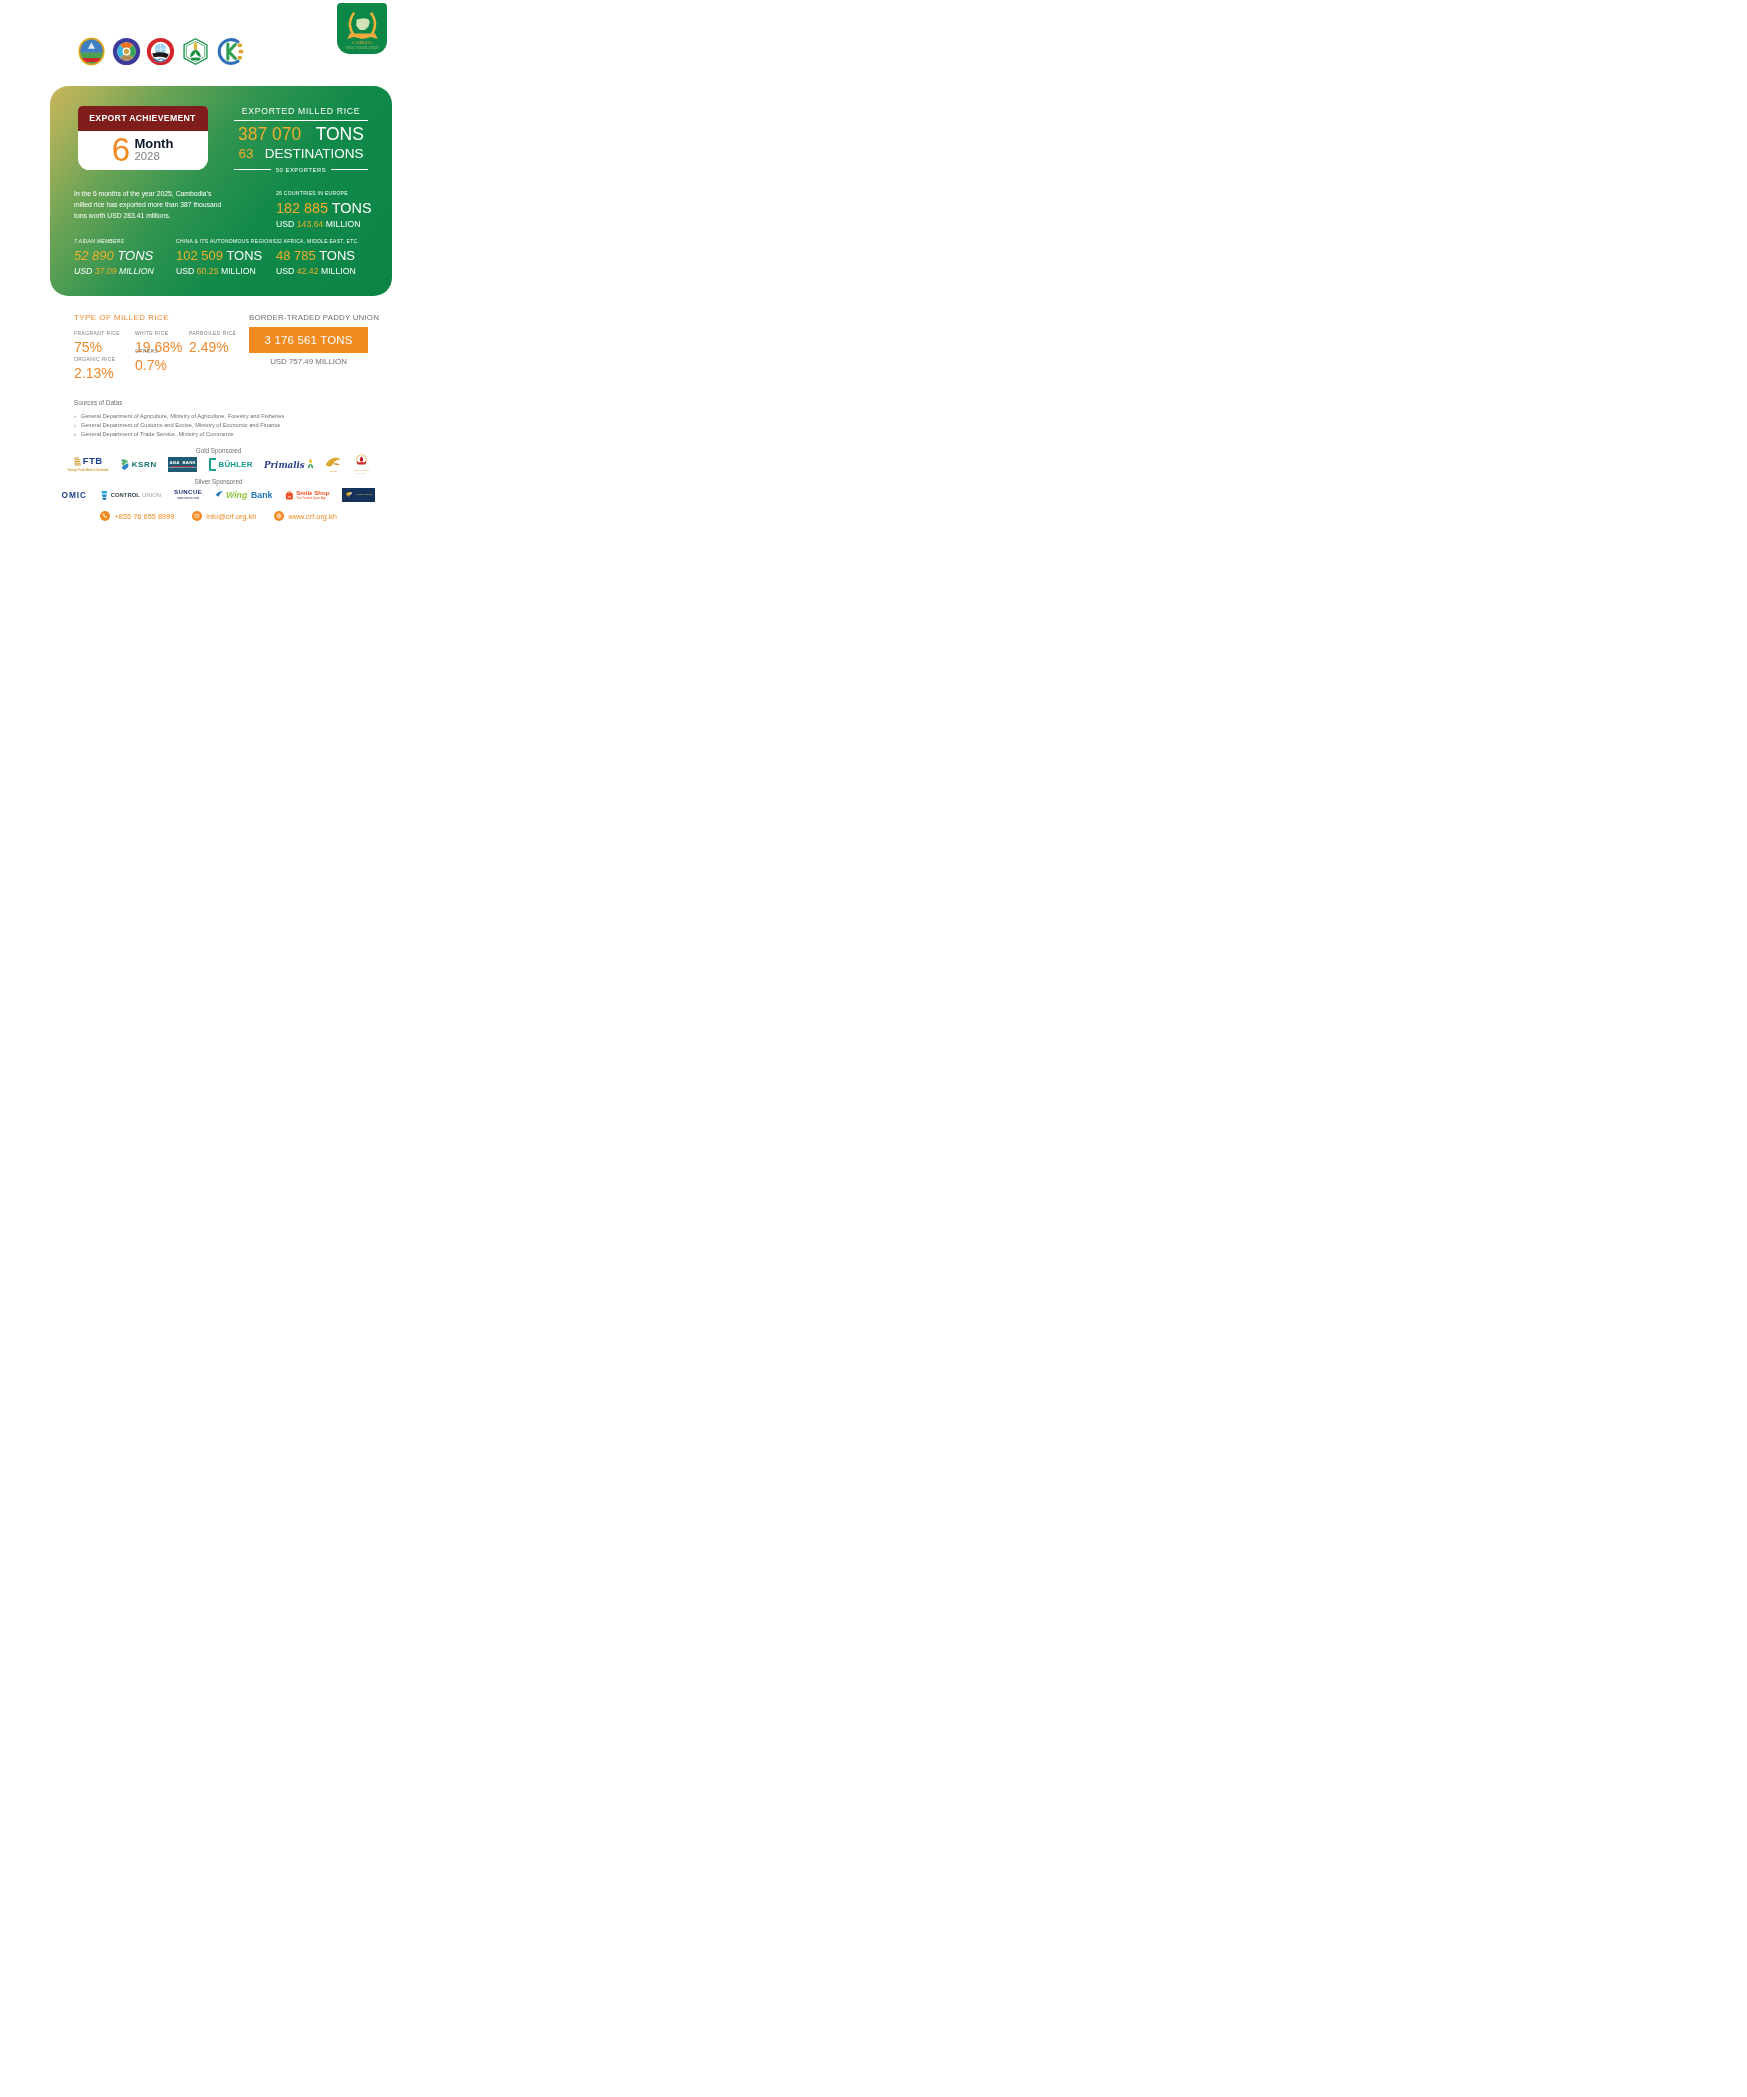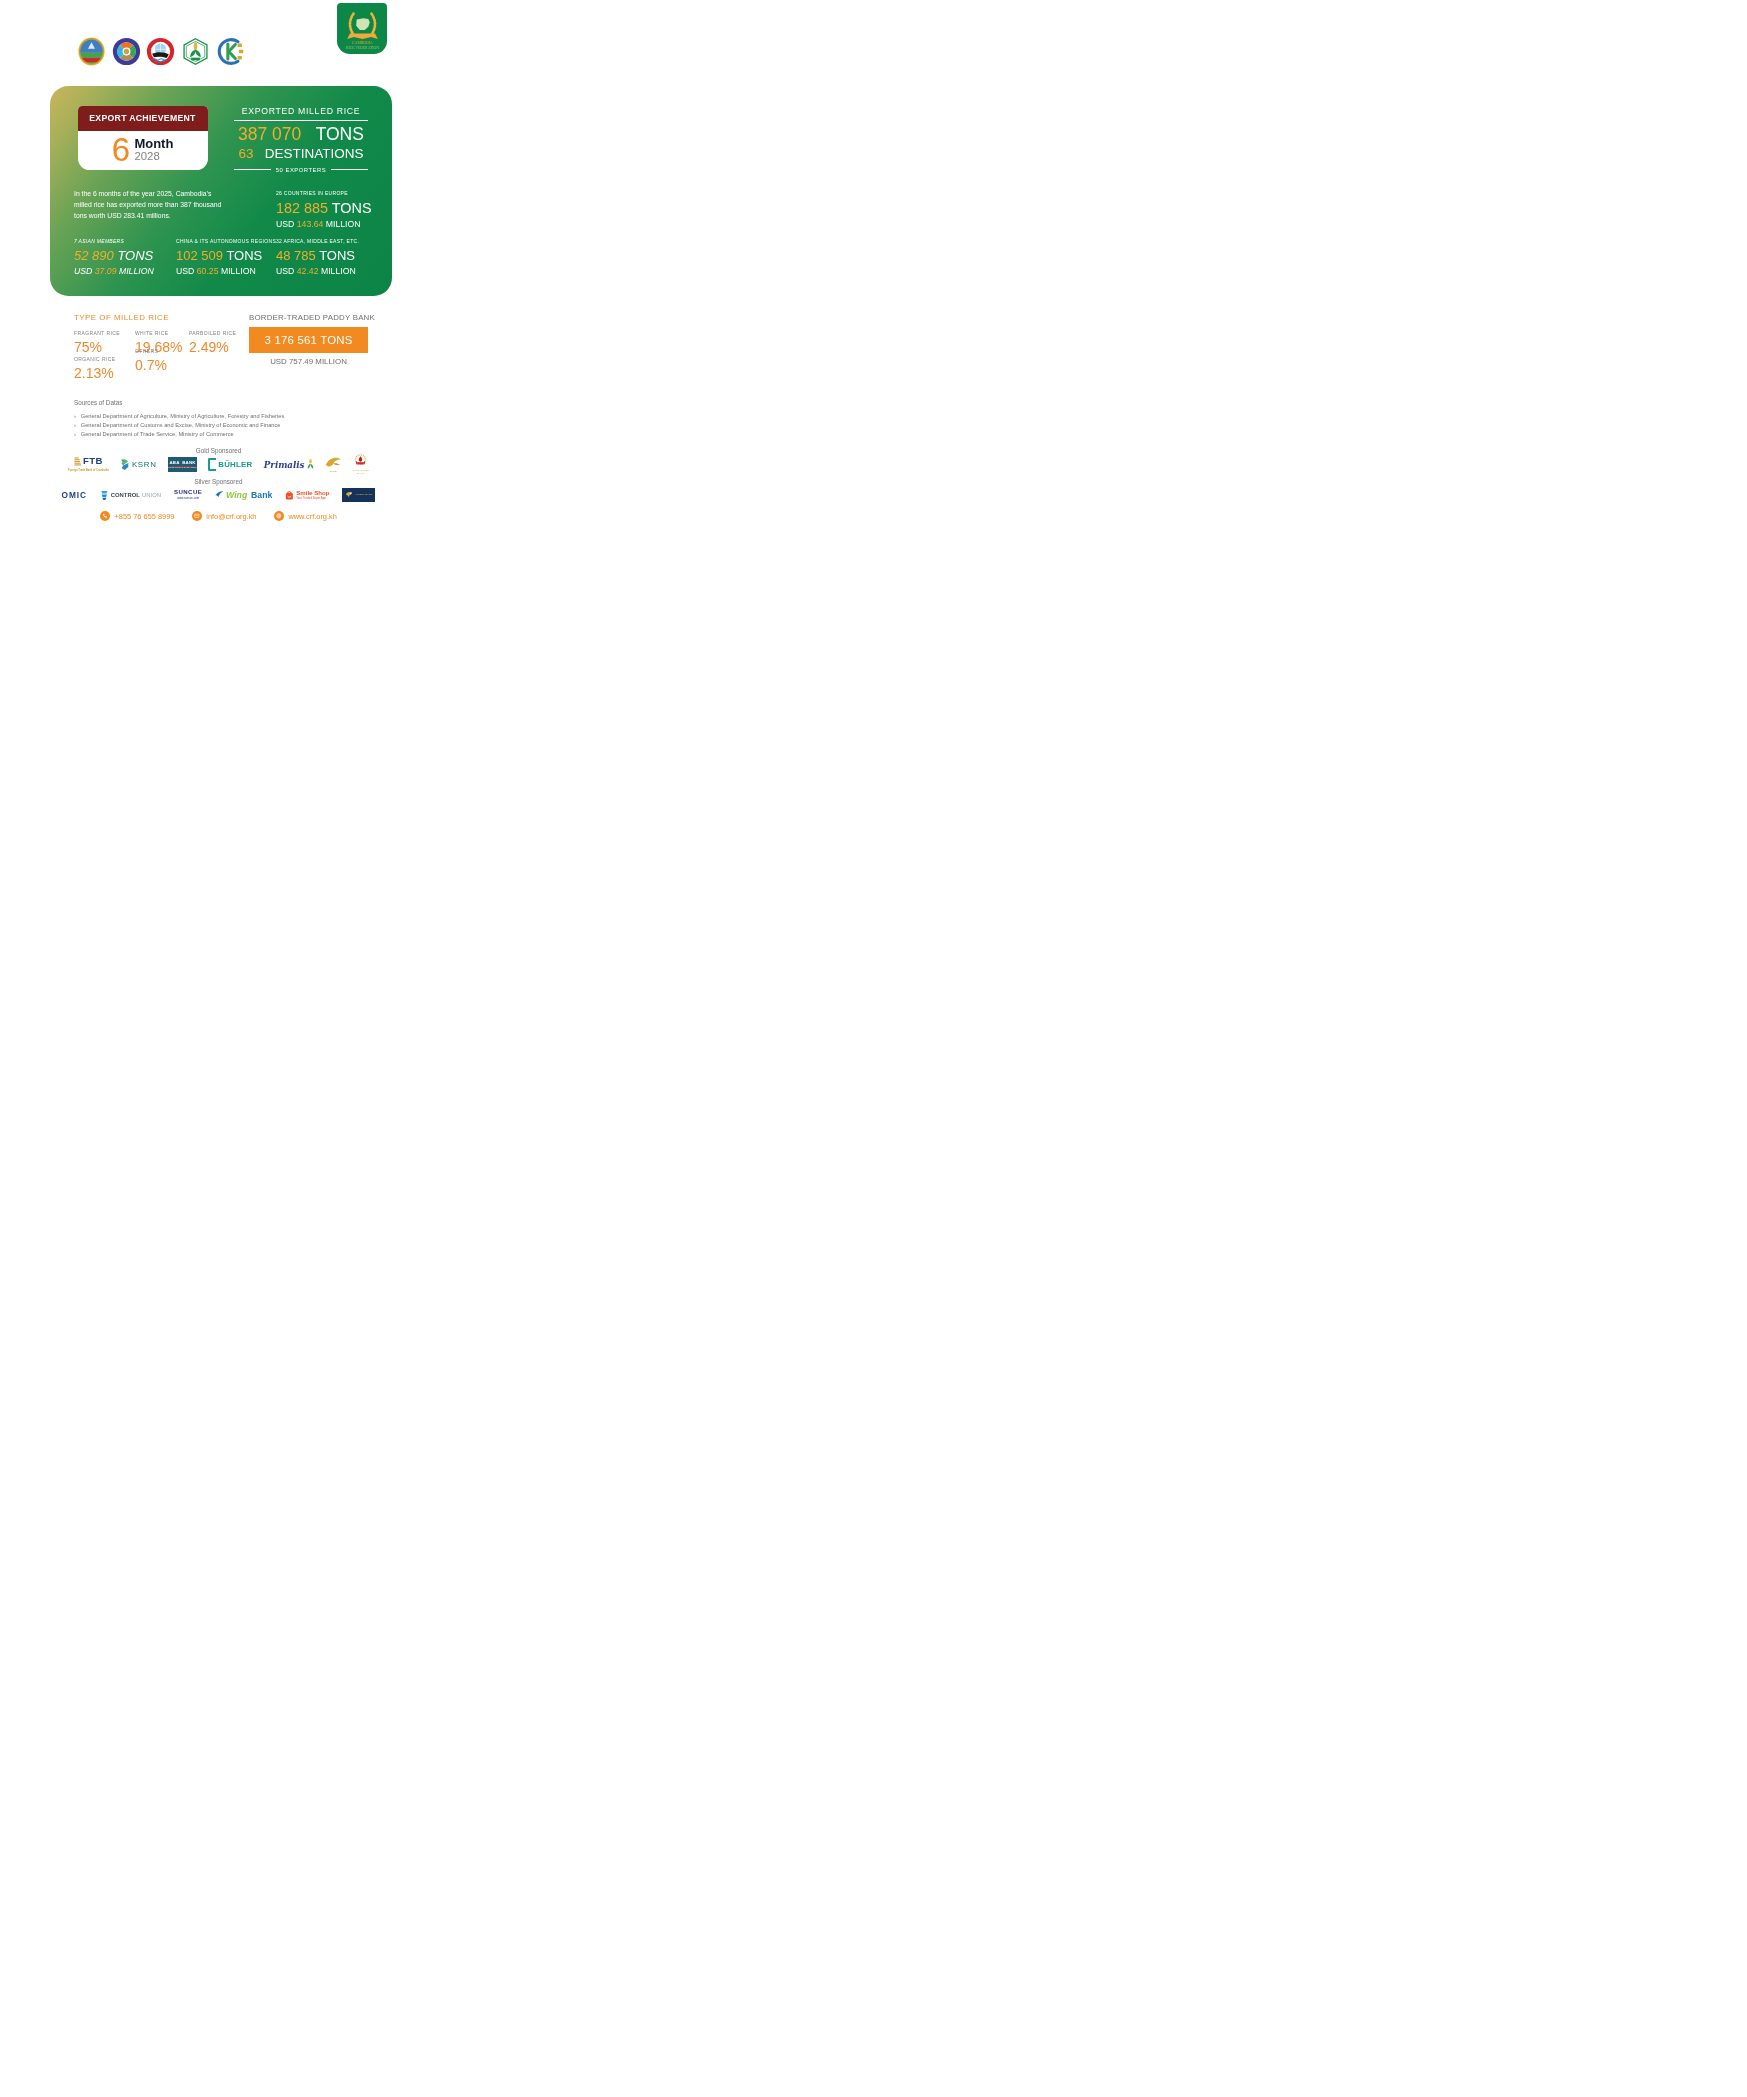--- a/index.html
+++ b/index.html
@@ -77,21 +77,21 @@
   .sponsor-label{left:0;width:437px;text-align:center;color:#6d6f72;font-size:6.3px;}
   .gold-label{top:447px;} .silver-label{top:478px;}
   .sponsor-row{left:0;width:437px;display:flex;justify-content:center;align-items:center;}
   .gold-row{top:454px;gap:11.4px;height:21px;}
   .silver-row{top:486px;gap:13px;height:17.5px;}
   .sp{display:flex;align-items:center;gap:2.2px;}
   .col{display:flex;flex-direction:column;align-items:center;line-height:1.1;}
 
   .ftb-name{font-size:9.6px;font-weight:bold;color:#1b3f8f;letter-spacing:0.4px;}
   .ftb-sub{font-size:2.6px;font-weight:bold;color:#c99a2e;margin-top:0.9px;white-space:nowrap;}
-  .ksrn-name{font-size:7.9px;font-weight:normal;color:#12726c;letter-spacing:0.7px;}
+  .ksrn-name{font-size:7.9px;font-weight:bold;color:#12726c;letter-spacing:0.7px;}
   .aba-box{width:29px;height:15.7px;background:#1d5b72;display:flex;flex-direction:column;
            align-items:center;justify-content:center;line-height:1.2;}
   .aba-main{font-size:4.4px;font-weight:bold;color:#fff;letter-spacing:0.2px;}
   .aba-main .apos{color:#e03a3a;}
   .aba-rule{width:23px;height:0.4px;background:#b03040;margin:0.9px 0;}
   .aba-sub{font-size:1.6px;color:#fff;white-space:nowrap;}
   .buhler-c{width:5.7px;height:9.2px;border:2.2px solid #169c90;border-right:none;border-radius:1.7px 0 0 1.7px;}
   .buhler-name{font-size:7.9px;font-weight:bold;color:#169c90;letter-spacing:0.2px;}
   .primalis-name{font-family:"DejaVu Serif", serif;font-style:italic;font-size:8.7px;font-weight:bold;color:#2b3f90;}
   .birdrice-sub{font-size:2.4px;color:#c9972c;font-weight:bold;letter-spacing:0.4px;}
@@ -300,21 +300,21 @@
   </div>
   <div class="abs rice-item r2c1">
     <div class="lbl">ORGANIC RICE</div>
     <div class="val">2.13%</div>
   </div>
   <div class="abs rice-item r2c2">
     <div class="lbl">OTHERS</div>
     <div class="val">0.7%</div>
   </div>
 
-  <div class="abs border-title">BORDER-TRADED PADDY BANK</div>
+  <div class="abs border-title">BORDER-TRADED PADDY UNION</div>
   <div class="abs border-box">3 176 561 TONS</div>
   <div class="abs border-usd">USD 757.49 MILLION</div>
 
   <div class="abs sources">
     <div class="sources-title">Sources of Datas</div>
     <div class="source-item">
       <span>›</span>
       <span>General Department of Agriculture, Ministry of Agriculture, Forestry and Fisheries</span>
     </div>
     <div class="source-item">

